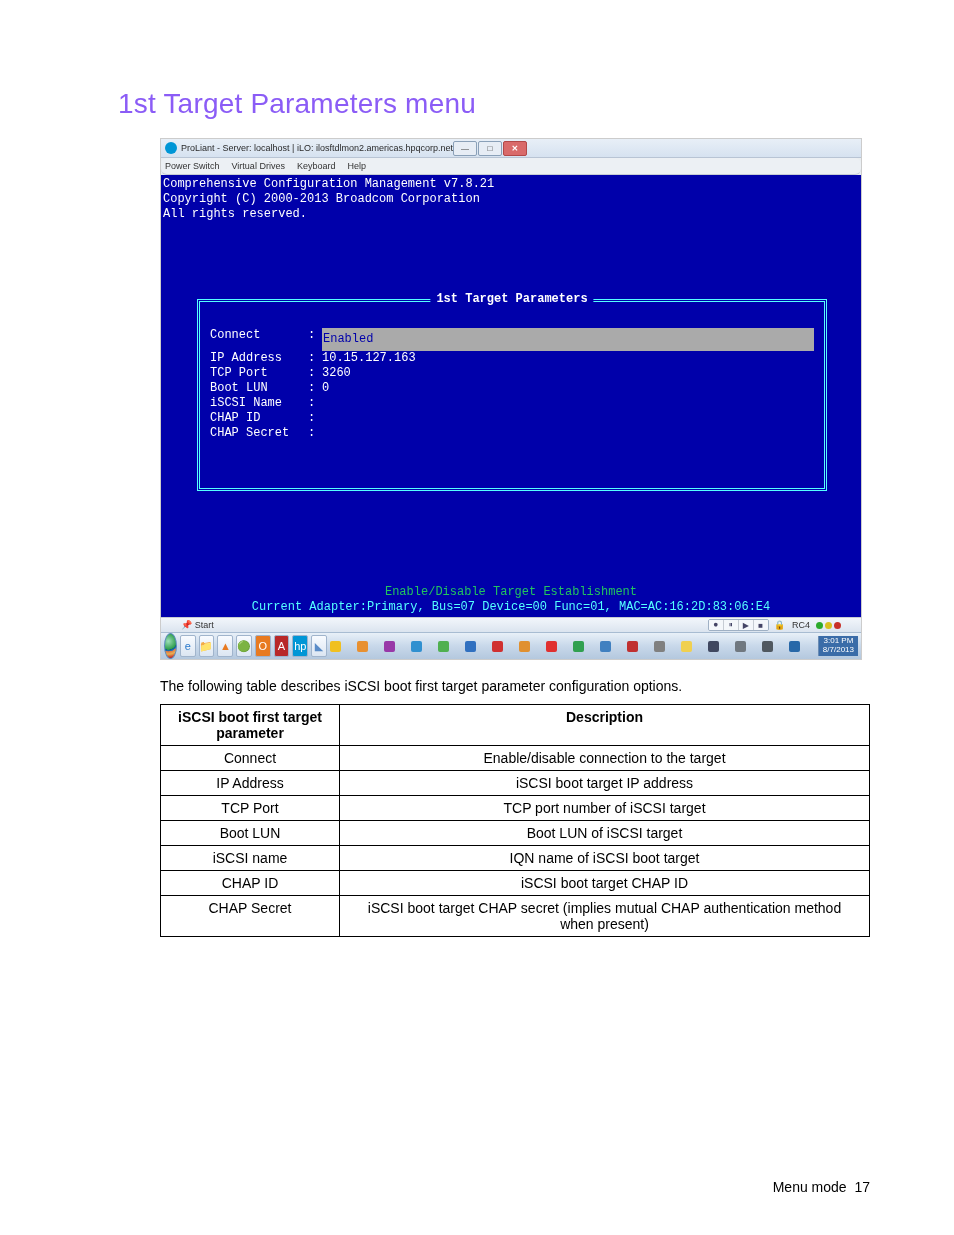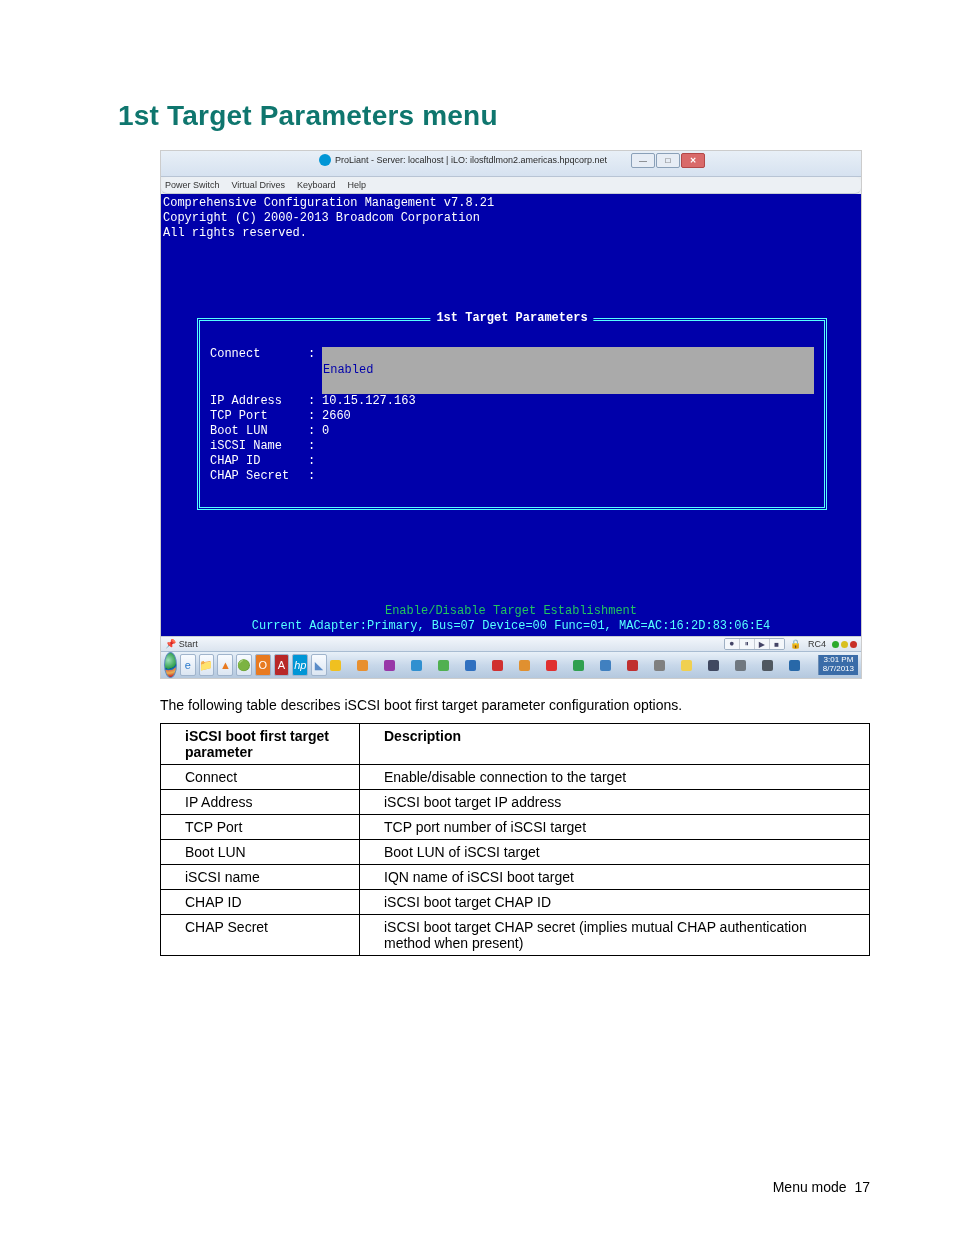--- a/index.html
+++ b/index.html
@@ -7,43 +7,42 @@
     margin: 0;
     padding: 84px 84px 40px 118px;
     background: #fff;
     color: #000;
     font-size: 14px;
     width: 954px;
     box-sizing: border-box;
   }
   h1 {
     font-family: "Trebuchet MS", "Segoe UI", Arial, sans-serif;
-    font-weight: 700;
-    color: #0f766e;
+    font-weight: 400;
+    color: #8b5cf6;
     font-size: 28px;
-    margin: 16px 0 18px 0;
+    margin: 4px 0 18px 0;
     letter-spacing: 0.2px;
   }
   .figure {
     margin: 0 auto 18px 42px;
     width: 700px;
     border: 1px solid #ccc;
     background: #e9edf0;
     font-family: Tahoma, Arial, sans-serif;
     font-size: 9px;
   }
   .titlebar {
     display: flex;
     align-items: center;
-    justify-content: center;
+    justify-content: flex-start;
     height: 18px;
-    padding: 0 2px 7px 4px;
+    padding: 0 2px 0 4px;
     background: linear-gradient(#e8eff7, #d6e2f0);
     border-bottom: 1px solid #b8c4d4;
-    gap: 24px;
   }
   .titlebar .left {
     display: flex;
     align-items: center;
     gap: 4px;
     color: #2a2a2a;
   }
   .titlebar .hp-icon {
     width: 12px;
     height: 12px;
@@ -135,38 +134,38 @@
   .rcolon {
     color: #ffffff;
     width: 14px;
   }
   .rval {
     color: #ffffff;
   }
   .rval.sel {
     background: #aaaaaa;
     color: #0000aa;
-    padding: 16px 1px;
+    padding: 4px 1px;
     min-width: 490px;
   }
   .footerblock {
     position: absolute;
     bottom: 2px;
     left: 0;
     right: 0;
     text-align: center;
   }
   .statusbar {
     height: 14px;
     background: linear-gradient(#f2f6fb, #dbe4ef);
     border-top: 1px solid #c6ccd4;
     display: flex;
     align-items: center;
     justify-content: space-between;
-    padding: 0 4px;
+    padding: 0 20px;
     font-size: 9px;
     color: #333;
   }
   .statusbar .right {
     display: flex;
     align-items: center;
     gap: 6px;
   }
   .vcr {
     display: flex;
@@ -252,22 +251,22 @@
   table.params {
     border-collapse: collapse;
     width: 710px;
     margin-left: 42px;
     margin-bottom: 40px;
     font-size: 14px;
   }
   table.params th,
   table.params td {
     border: 1px solid #000;
-    padding: 4px 24px;
-    text-align: left;
+    padding: 4px 14px;
+    text-align: center;
     vertical-align: top;
   }
   table.params th {
     font-weight: bold;
   }
   table.params th:first-child,
   table.params td:first-child {
     width: 150px;
   }
   .pagefoot {
@@ -315,21 +314,21 @@
           <span class="rval sel">Enabled</span>
         </div>
         <div class="row">
           <span class="rlabel">IP Address</span>
           <span class="rcolon">:</span>
           <span class="rval">10.15.127.163</span>
         </div>
         <div class="row">
           <span class="rlabel">TCP Port</span>
           <span class="rcolon">:</span>
-          <span class="rval">2660</span>
+          <span class="rval">3260</span>
         </div>
         <div class="row">
           <span class="rlabel">Boot LUN</span>
           <span class="rcolon">:</span>
           <span class="rval">0</span>
         </div>
         <div class="row">
           <span class="rlabel">iSCSI Name</span>
           <span class="rcolon">:</span>
         </div>
@@ -372,21 +371,21 @@
   </div>
 
   <div class="taskbar">
     <div class="orb"></div>
     <div class="tbbtn" style="color:#2a7acc">e</div>
     <div class="tbbtn" style="color:#d8b050">📁</div>
     <div class="tbbtn" style="color:#e87a20">▲</div>
     <div class="tbbtn">🟢</div>
     <div class="tbbtn" style="background:#e87a20;color:#fff">O</div>
     <div class="tbbtn" style="background:#b82828;color:#fff">A</div>
-    <div class="tbbtn" style="background:#0096d6;color:#fff;font-style:italic">hp</div>
+    <div class="tbbtn" style="background:#0096d6;color:#fff;">hp</div>
     <div class="tbbtn" style="color:#5a8cc8">◣</div>
     <div class="tray">
       <i style="background:#f0c020"></i>
       <i style="background:#e89030"></i>
       <i style="background:#9838a8"></i>
       <i style="background:#3090d0"></i>
       <i style="background:#50b050"></i>
       <i style="background:#3070c0"></i>
       <i style="background:#d03030"></i>
       <i style="background:#e09030"></i>

